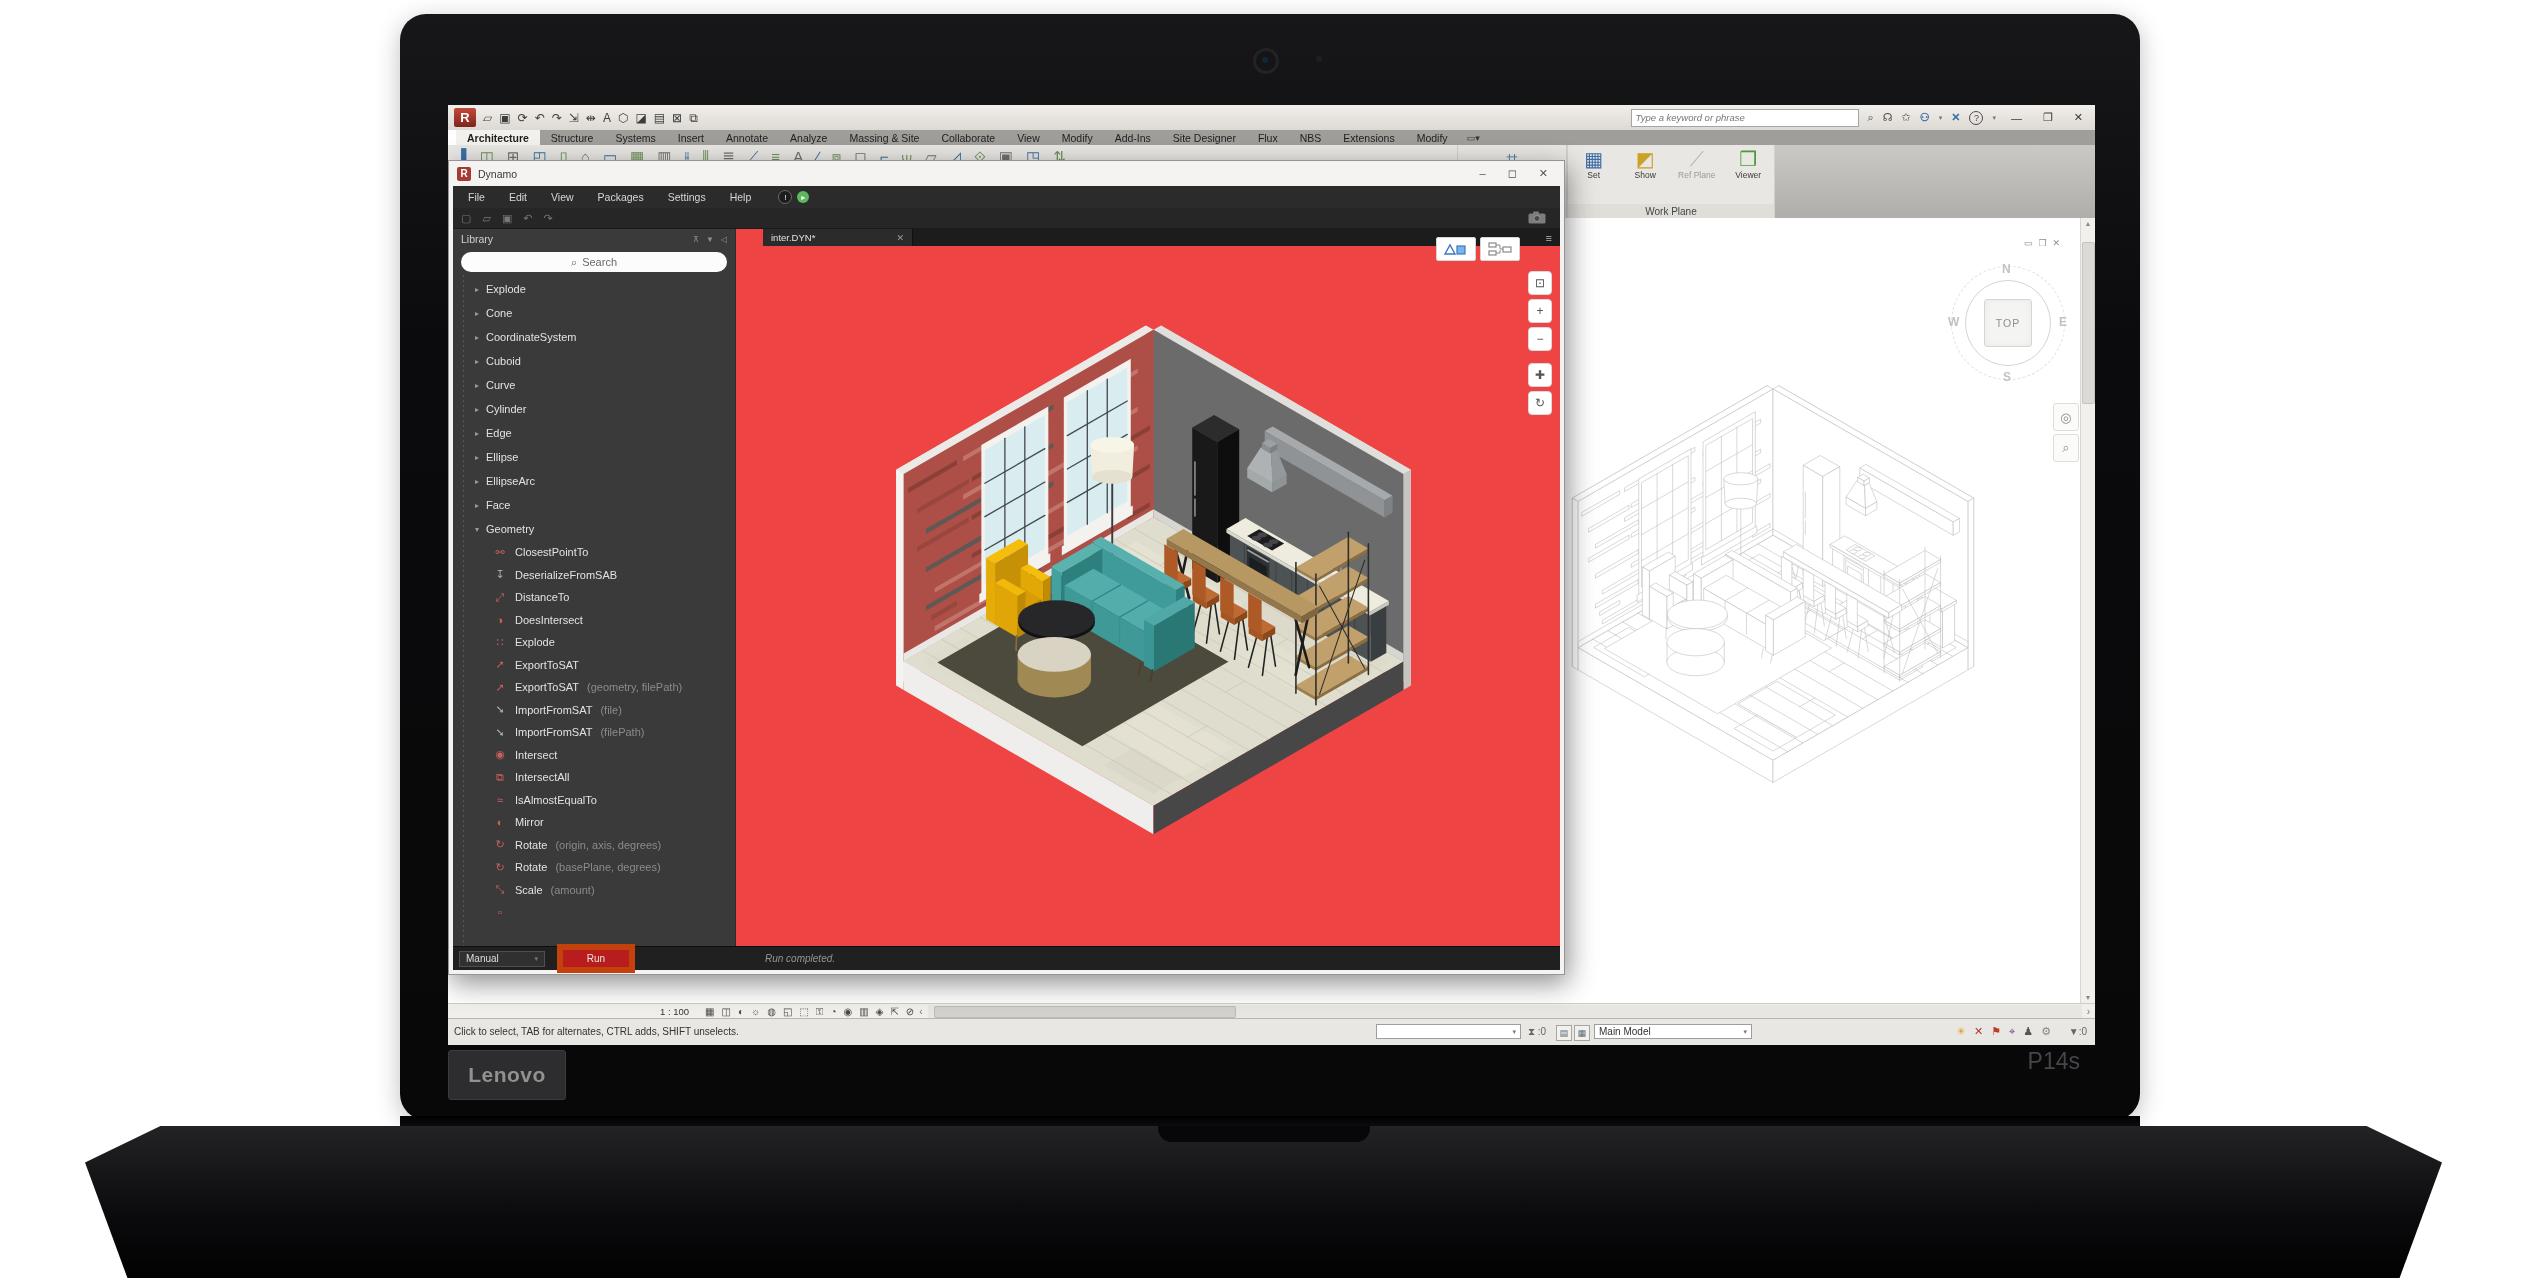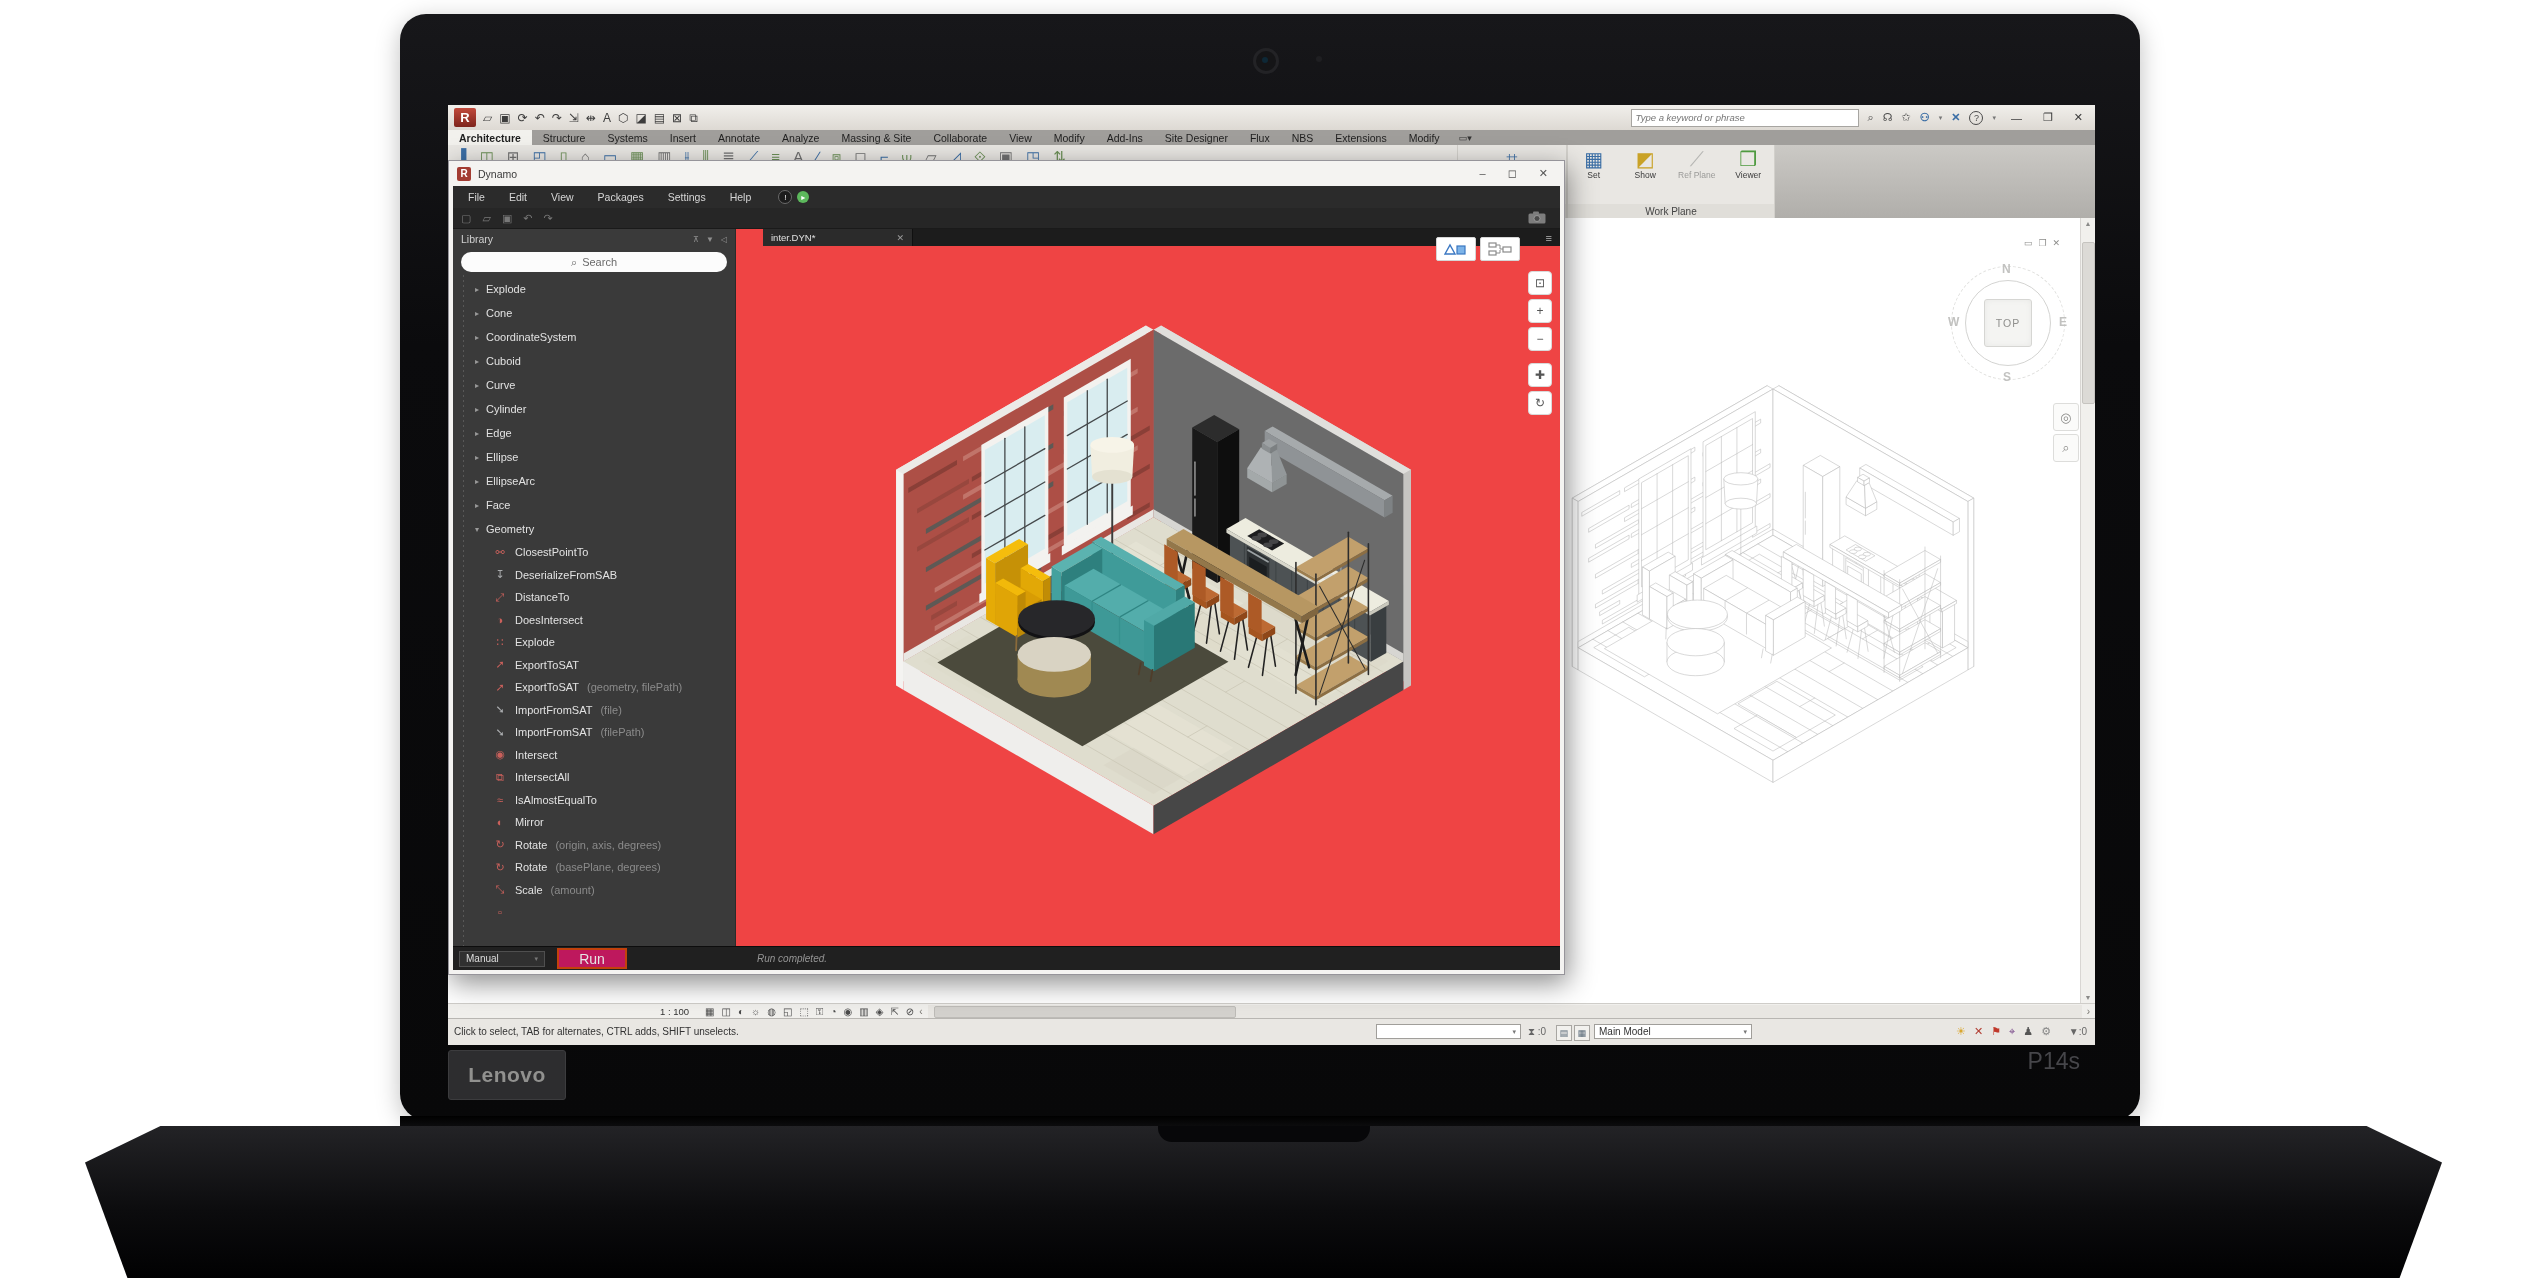--- a/index.html
+++ b/index.html
@@ -22,21 +22,21 @@
   .qat{display:flex;align-items:center;gap:7px;padding-left:6px;}
   .qat-ic{font-size:12px;color:#3c3c3c;cursor:default;}
   .rlogo{width:22px;height:19px;background:linear-gradient(180deg,#c14a3c,#7e241c);color:#fff;border-radius:2px;display:inline-flex;align-items:center;justify-content:center;font-weight:bold;font-size:13px;}
   .tb-right{position:absolute;right:6px;top:0;height:25px;display:flex;align-items:center;gap:9px;}
   .rsearch{width:218px;height:16px;border:1px solid #a7a5a1;background:#fff;font-style:italic;font-size:9.5px;color:#555;padding:0 4px;font-family:"Liberation Sans",sans-serif;}
   .tb-ic{font-size:11px;color:#4a4a4a;}
   .tb-ic.blue{color:#3b6ea5;font-weight:bold;}
   .helpc{width:12px;height:12px;border:1px solid #4a4a4a;border-radius:50%;font-size:9px;display:inline-flex;align-items:center;justify-content:center;color:#4a4a4a;}
   .winbtn{font-size:11px;color:#3a3a3a;padding:0 6px;}
   
-  .tabsrow{position:absolute;left:0;top:25px;width:100%;height:15px;background:#a09e9b;display:flex;align-items:stretch;font-size:10.5px;}
+  .tabsrow{position:absolute;left:8px;top:25px;width:100%;height:15px;background:#a09e9b;display:flex;align-items:stretch;font-size:10.5px;}
   .rtab{display:flex;align-items:center;padding:0 11px;color:#1f1f1f;}
   .rtab.active{background:#f2f1ed;font-weight:bold;}
   .tab-extra{display:flex;align-items:center;margin-left:8px;color:#333;font-size:9px;gap:2px;}
   
   .ribbon{position:absolute;left:0;top:40px;width:100%;height:73px;background:#e9e7e3;border-bottom:1px solid #c9c7c3;}
   .tool-strip{position:absolute;left:8px;top:3px;display:flex;gap:13px;}
   .tool-ic{font-size:15px;}
   .panel{position:absolute;top:0;height:73px;background:#e9e7e3;border-left:1px solid #d2d0cb;border-right:1px solid #d2d0cb;box-sizing:border-box;}
   .panel .cap{position:absolute;left:0;bottom:0;width:100%;height:14px;background:#e0ded9;font-size:10px;color:#444;display:flex;align-items:center;justify-content:center;}
   .wp-body{display:flex;justify-content:space-around;align-items:flex-start;padding-top:3px;}
@@ -115,21 +115,21 @@
   .dtab .tx{color:#9a9a9a;font-size:9px;}
   .burger{position:absolute;right:8px;color:#b5b5b5;font-size:11px;}
   .toggles{position:absolute;top:8px;right:40px;display:flex;gap:4px;}
   .tgl{width:38px;height:22px;background:#fff;border:1px solid #d5d5d5;border-radius:2px;display:flex;align-items:center;justify-content:center;}
   .ctrls{position:absolute;top:42px;right:8px;display:flex;flex-direction:column;gap:4px;}
   .ctl{width:22px;height:22px;background:#fff;border:1px solid #d9d9d9;border-radius:4px;color:#555;font-size:12px;display:flex;align-items:center;justify-content:center;}
   .ctl.gap{margin-top:8px;}
   
   .dyn-foot{height:23px;background:#202020;border-top:1px solid #0d0d0d;display:flex;align-items:center;gap:12px;padding-left:6px;}
   .modebox{width:86px;height:16px;background:#303030;border:1px solid #4f4f4f;display:flex;align-items:center;justify-content:space-between;padding:0 6px;box-sizing:border-box;color:#ddd;font-size:10px;}
-  .runbtn{width:66px;height:17px;background:#be185d;border:2px solid #c2410c;color:#e5e5e5;font-size:14px;display:flex;align-items:center;justify-content:center;}
+  .runbtn{width:66px;height:17px;background:#b91c1c;border:6px solid #c2410c;color:#e5e5e5;font-size:10px;display:flex;align-items:center;justify-content:center;}
   .runstat{margin-left:118px;font-style:italic;font-size:10px;color:#959595;}
   svg{display:block;}
 </style>
 </head>
 <body>
 
 <div id="stage">
   <div class="shell">
     <div class="webcam">
         <i></i>

